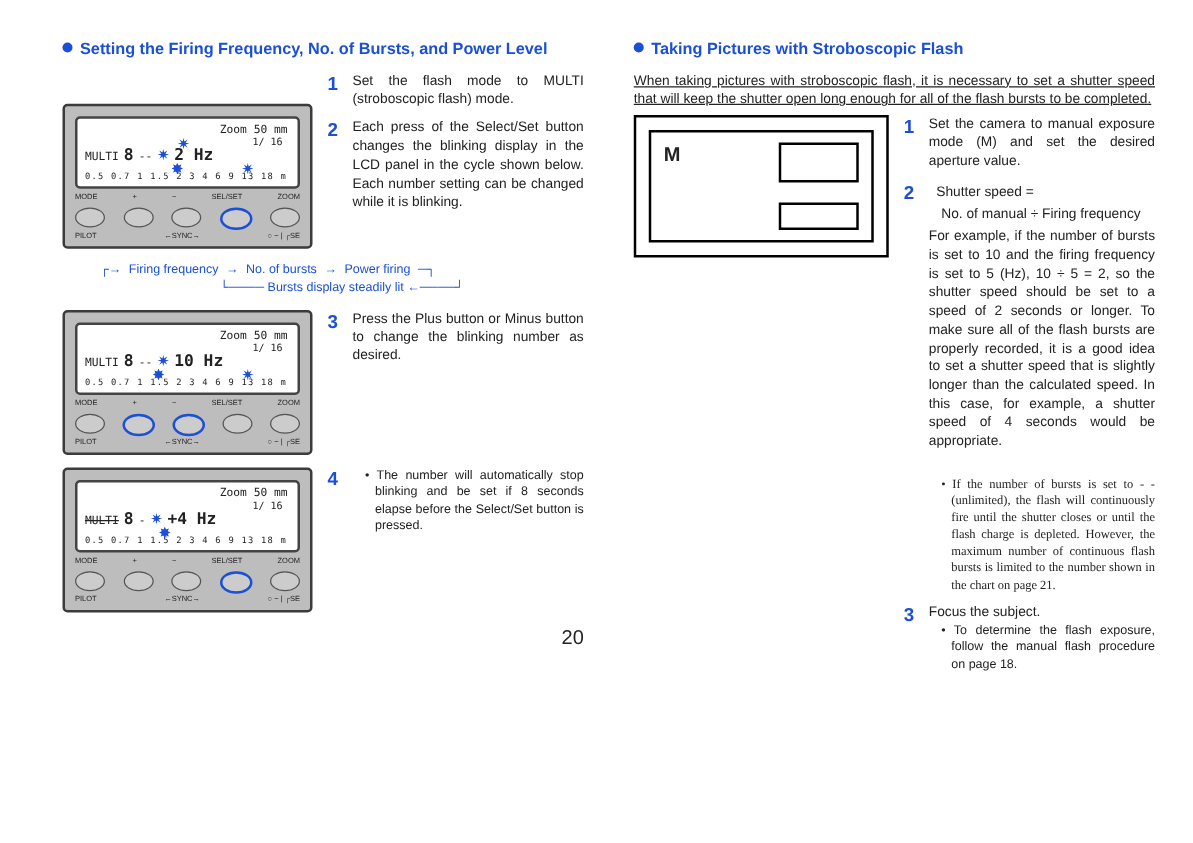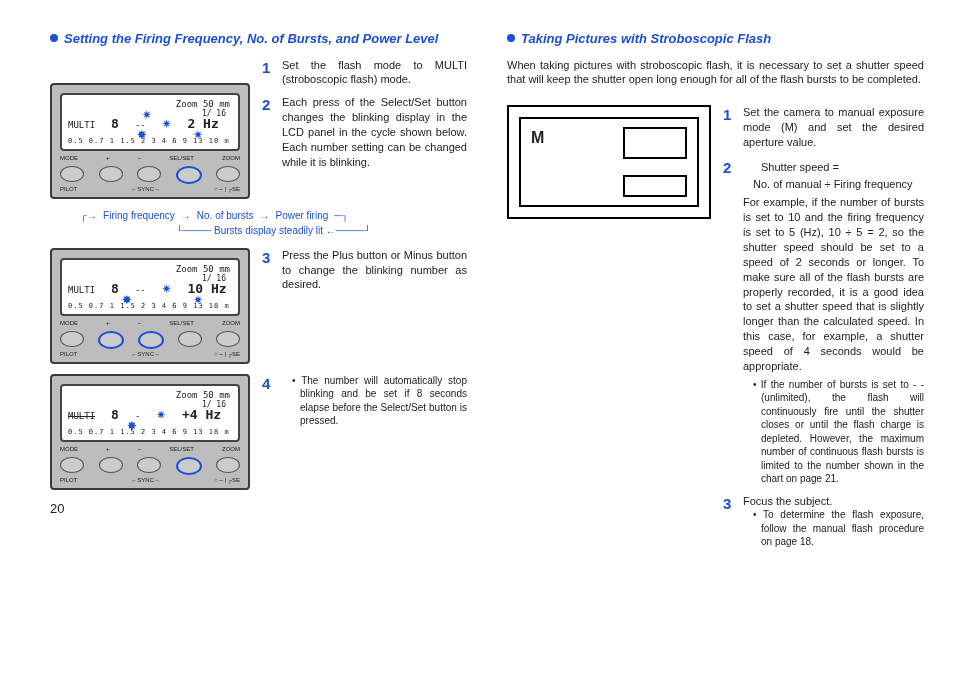--- a/index.html
+++ b/index.html
@@ -20,21 +20,20 @@
   }
   .col {
     flex: 1;
     min-width: 0;
   }
   .heading {
     color: #1a4fd6;
     font-weight: bold;
     font-size: 13px;
     margin-bottom: 10px;
-    font-style: italic;
   }
   .bullet-dot {
     display: inline-block;
     width: 8px;
     height: 8px;
     background: #1a4fd6;
     border-radius: 50%;
     margin-right: 6px;
     vertical-align: 1px;
   }
@@ -81,21 +80,21 @@
     border-radius: 4px;
     height: 58px;
     position: relative;
     font-family: monospace;
     font-size: 9px;
     padding: 3px 5px;
     box-sizing: border-box;
   }
   .lcd-line1 { position: absolute; top: 3px; right: 8px; }
   .lcd-line2 { position: absolute; top: 14px; right: 12px; font-size: 8px;}
-  .lcd-line3 { position: absolute; bottom: 15px; left: 6px; display:flex; align-items:baseline; gap:16px; }
+  .lcd-line3 { position: absolute; bottom: 15px; left: 6px; display:flex; align-items:baseline; gap:4px; }
   .lcd-line3 .big { font-size: 13px; font-weight: bold; }
   .lcd-scale { position: absolute; bottom: 2px; left: 6px; right: 6px; font-size: 7px; letter-spacing: 1px; }
   .burst {
     color: #1a4fd6;
     position: absolute;
     font-size: 16px;
     pointer-events: none;
   }
   .btnrow {
     display: flex;
@@ -146,22 +145,22 @@
     width: 60px; height: 28px;
     border: 2px solid #000;
   }
   .cam-box2 {
     position: absolute;
     bottom: 8px; right: 10px;
     width: 60px; height: 18px;
     border: 2px solid #000;
   }
   .pagenum {
-    text-align: left;
-    font-size: 13px;
+    text-align: right;
+    font-size: 16px;
     margin-top: 8px;
   }
   .right .step .body { text-align: justify; }
 </style>
 </head>
 <body>
 
 <div class="page">
 
   <div class="col">
@@ -296,44 +295,44 @@
           </div>
         </div>
       </div>
     </div>
 
     <div class="pagenum">20</div>
   </div>
 
   <div class="col right">
     <div class="heading"><span class="bullet-dot"></span><span>Taking Pictures with Stroboscopic Flash</span></div>
-    <div style="text-align:justify; margin-bottom:18px;">When taking pictures with stroboscopic flash, it is necessary to set a shutter speed that will keep the shutter open long enough for all of the flash bursts to be completed.</div>
+    <div style="text-align:justify; margin-bottom:5px;text-decoration:underline;">When taking pictures with stroboscopic flash, it is necessary to set a shutter speed that will keep the shutter open long enough for all of the flash bursts to be completed.</div>
 
     <div class="subrow">
       <div class="illus">
         <div class="cam-disp">
           <div class="cam-inner">
             <div class="cam-M">M</div>
             <div class="cam-box1"></div>
             <div class="cam-box2"></div>
           </div>
         </div>
       </div>
       <div class="txt">
         <div class="step">
             <span class="stepnum">1</span>
             <div class="body">Set the camera to manual exposure mode (M) and set the desired aperture value.</div>
           </div>
         <div class="step">
             <span class="stepnum">2</span>
           <div class="body">
-            <div style="margin:2px 0 2px 18px;">Shutter speed =</div>
+            <div style="margin:2px 0 2px 6px;">Shutter speed =</div>
             <div style="margin:0 0 4px 10px;">No. of manual ÷ Firing frequency</div>
             <span>For example, if the number of bursts is set to 10 and the firing frequency is set to 5 (Hz), 10 ÷ 5 = 2, so the shutter speed should be set to a speed of 2 seconds or longer. To make sure all of the flash bursts are properly recorded, it is a good idea to set a shutter speed that is slightly longer than the calculated speed. In this case, for example, a shutter speed of 4 seconds would be appropriate.</span>
-            <div class="note" style="margin-top:4px;">• <span>If the number of bursts is set to  - -  (unlimited), the flash will continuously fire until the shutter closes or until the flash charge is depleted. However, the maximum number of continuous flash bursts is limited to the number shown in the chart on page 21.</span></div>
+            <div class="note" style="margin-top:20px;font-family:Liberation Serif, serif;">• <span>If the number of bursts is set to  - -  (unlimited), the flash will continuously fire until the shutter closes or until the flash charge is depleted. However, the maximum number of continuous flash bursts is limited to the number shown in the chart on page 21.</span></div>
           </div>
         </div>
         <div class="step">
             <span class="stepnum">3</span>
           <div class="body">
             <span>Focus the subject.</span>
             <div class="note">• <span>To determine the flash exposure, follow the manual flash procedure on page 18.</span></div>
           </div>
         </div>
       </div>

